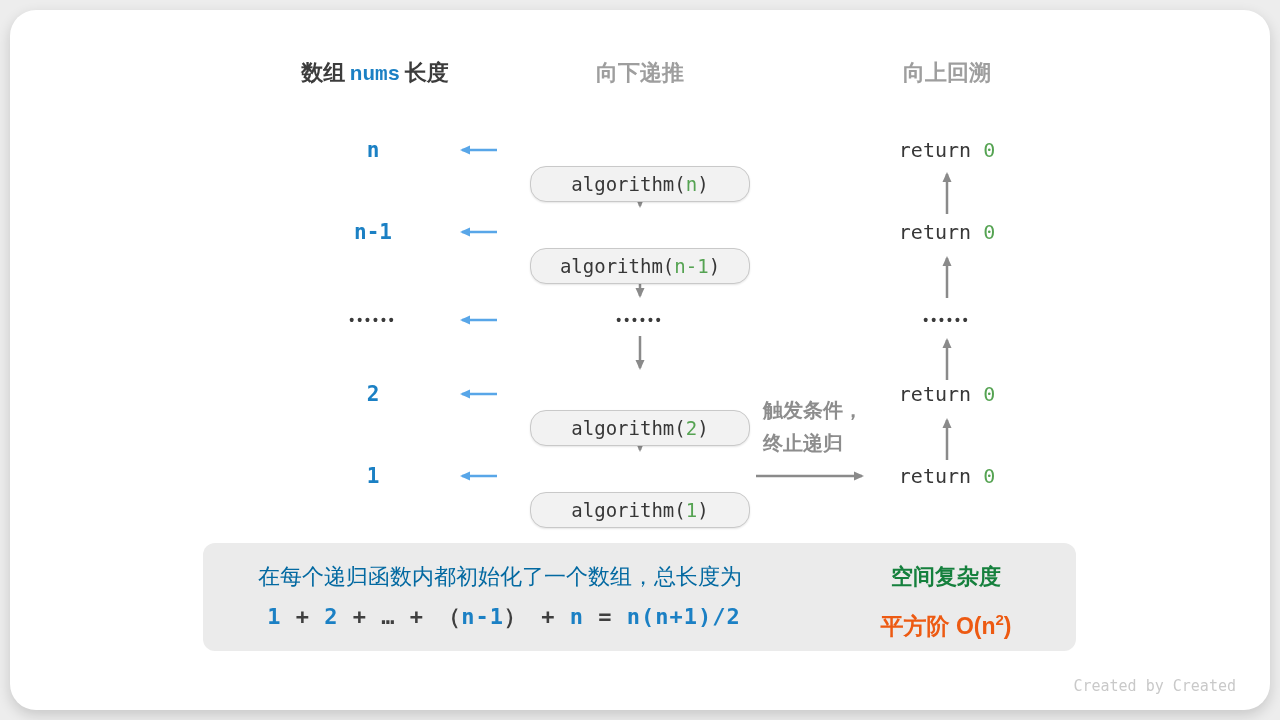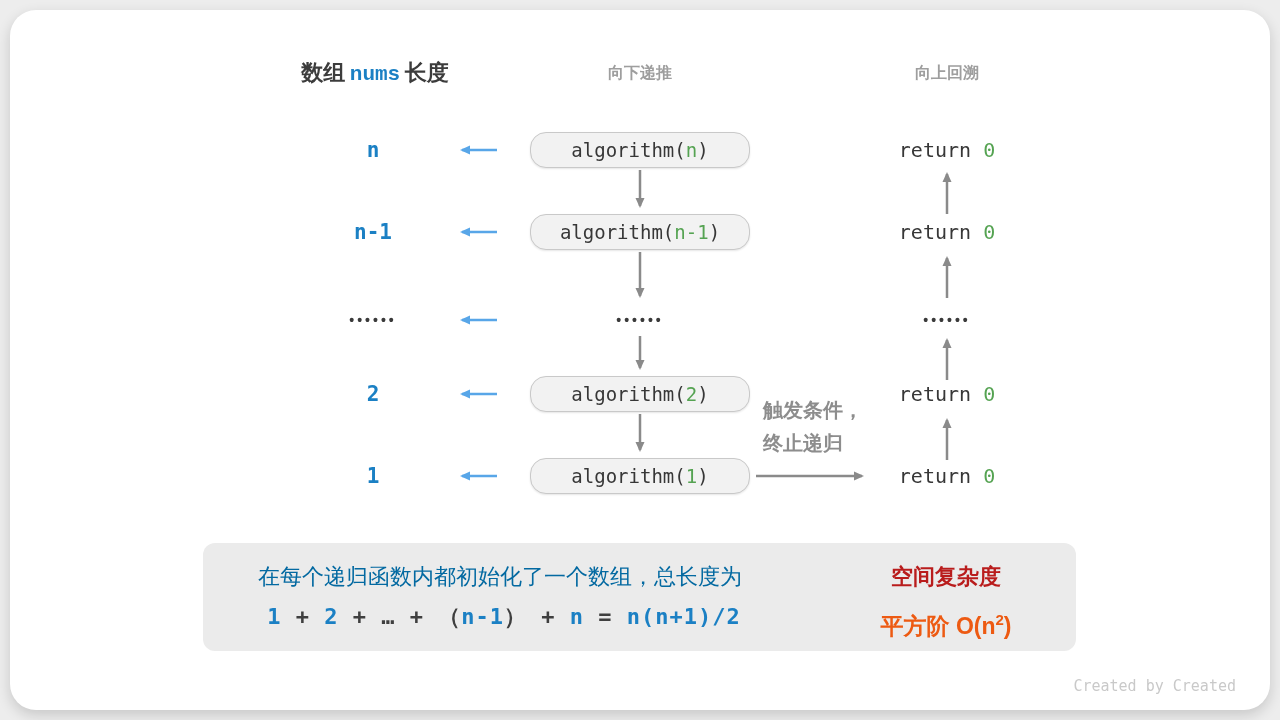--- a/index.html
+++ b/index.html
@@ -10,51 +10,51 @@
   }
   *{margin:0;padding:0;box-sizing:border-box;}
   html,body{width:1280px;height:720px;overflow:hidden;background:#ededed;
     font-family:"Liberation Sans",sans-serif;}
   .card{position:absolute;left:10px;top:10px;width:1260px;height:700px;
     background:#ffffff;border-radius:26px;box-shadow:0 5px 14px rgba(0,0,0,.16);}
   .abs{position:absolute;white-space:nowrap;}
   .ctr{transform:translate(-50%,-50%);}
   svg.layer{position:absolute;left:0;top:0;width:1280px;height:720px;pointer-events:none;}
 
-  .hdr{font-size:16px;font-weight:bold;color:var(--gray_text);}
+  .hdr{font-size:22px;font-weight:bold;color:var(--gray_text);}
   .hdr-dark{font-size:22px;font-weight:bold;color:var(--dark);}
   .code{font-family:Liberation Mono, monospace;}
   .hdr-code{font-size:21px;font-weight:bold;color:var(--blue);}
 
   .row-label{font-family:"DejaVu Sans Mono","Liberation Mono",monospace;
     font-size:21px;font-weight:bold;color:var(--blue);}
   .dots{font-size:14px;font-weight:bold;color:#3a3a3a;letter-spacing:3px;}
 
   .callbox{position:absolute;left:530px;width:220px;height:36px;
     background:var(--box_bg);border:1.5px solid var(--box_border);border-radius:16px;
     box-shadow:0 1px 2px rgba(0,0,0,.10);
     display:flex;align-items:center;justify-content:center;
     font-family:"DejaVu Sans Mono","Liberation Mono",monospace;
-    font-size:19px;color:#373737;}
+    font-size:19px;color:#373737;margin-top:34px;}
   .param{color:var(--green);}
 
   .ret{font-family:"DejaVu Sans Mono","Liberation Mono",monospace;
     font-size:20px;color:#373737;}
   .ret .zero{color:var(--green);}
 
   .note{font-size:20px;font-weight:bold;color:var(--note_gray);}
 
   .panel{position:absolute;left:203px;top:543px;width:873px;height:108px;
     background:var(--panel_bg);border-radius:12px;}
   .panel-line1{font-size:22px;color:#0369a1;}
   .formula{font-family:"DejaVu Sans Mono","Liberation Mono",monospace;
     font-size:22px;font-weight:bold;letter-spacing:1px;}
   .fb{color:var(--blue);}
   .fd{color:#3f3f3f;}
-  .result-title{font-size:22px;font-weight:bold;color:#b91c1c;text-align:right;}
+  .result-title{font-size:22px;font-weight:bold;color:#15803d;text-align:right;}
   .result-value{font-size:23px;font-weight:bold;color:var(--orange);}
   .result-value sup{font-size:15px;}
 
   .footer{font-family:"DejaVu Sans Mono","Liberation Mono",monospace;
     font-size:15px;color:var(--footer);}
 
   .amk-gray{fill:var(--gray_arrow);}
   .amk-blue{fill:var(--light_blue);}
   .ln-gray{stroke:var(--gray_arrow);stroke-width:2.5;}
   .ln-blue{stroke:var(--light_blue);stroke-width:2.5;}

